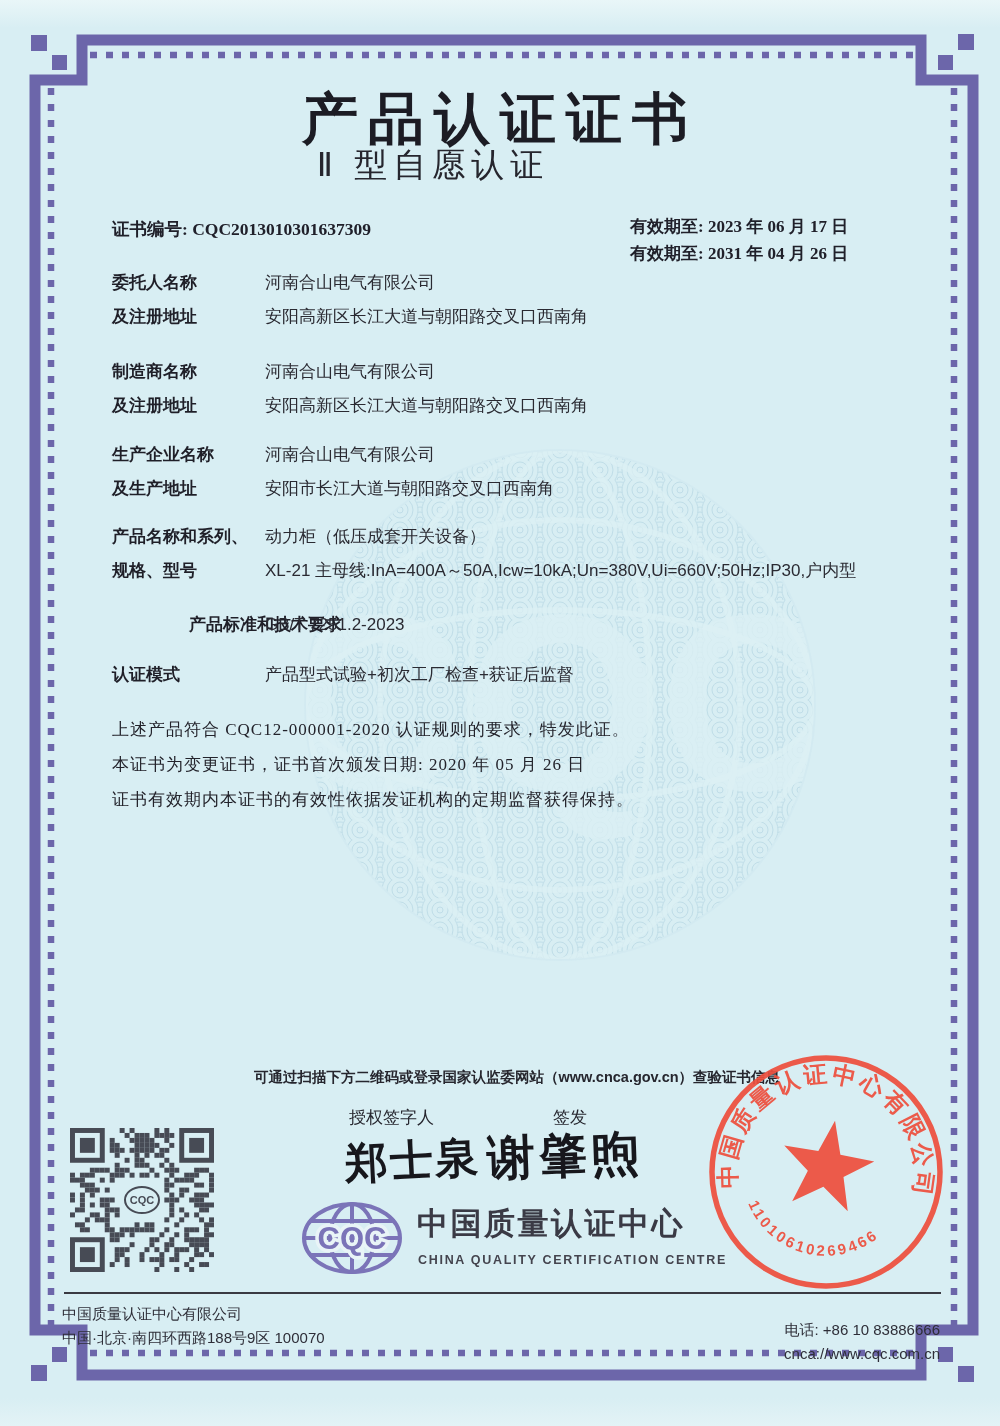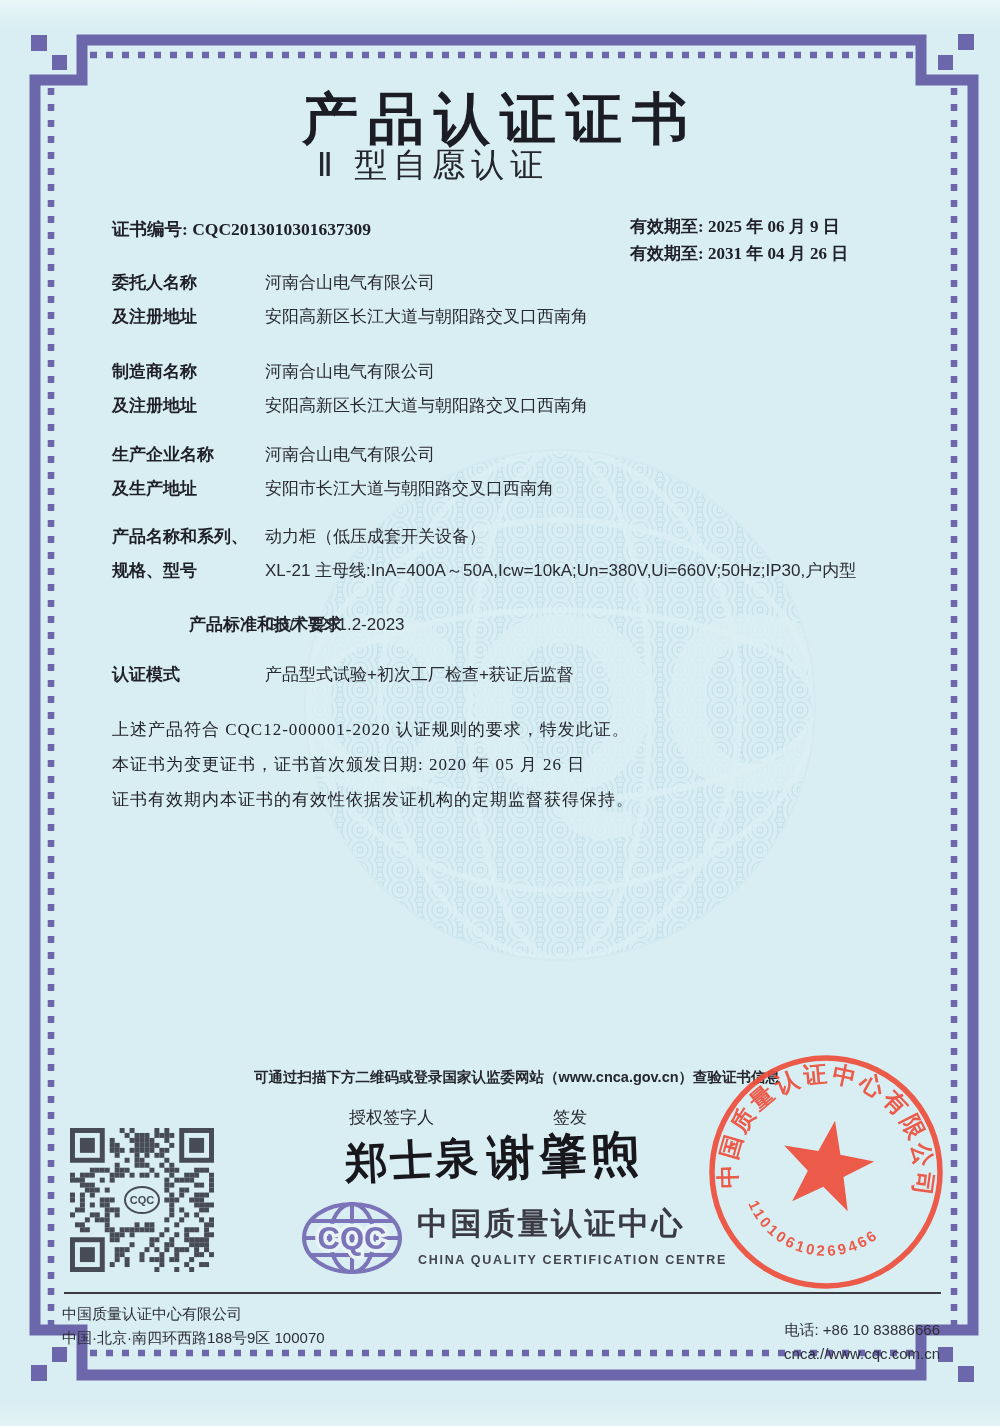--- a/index.html
+++ b/index.html
@@ -105,21 +105,21 @@
   <div class="subtitle">Ⅱ 型自愿认证</div>
 
   <div class="certno">
     <span>证书编号:</span>
     <span>CQC2013010301637309</span>
   </div>
 
   <div class="dates">
     <div>
       <span>有效期至:</span>
-      <span>2025 年 06 月 9 日</span>
+      <span>2023 年 06 月 17 日</span>
     </div>
     <div>
       <span>有效期至:</span>
       <span>2031 年 04 月 26 日</span>
     </div>
   </div>
 
   <div class="row" style="top:272px">
     <div class="lbl">
         <div>委托人名称</div>

